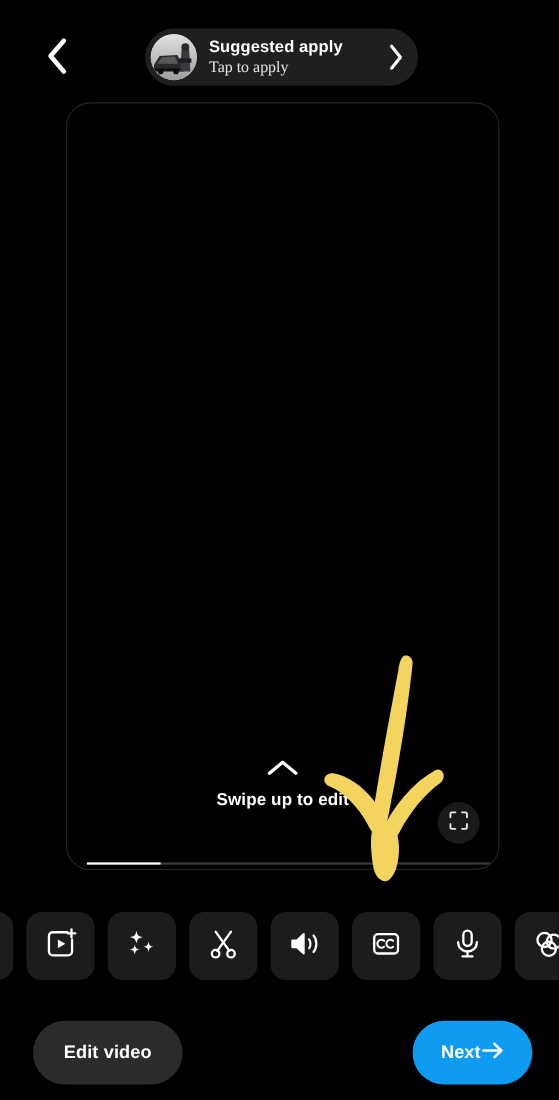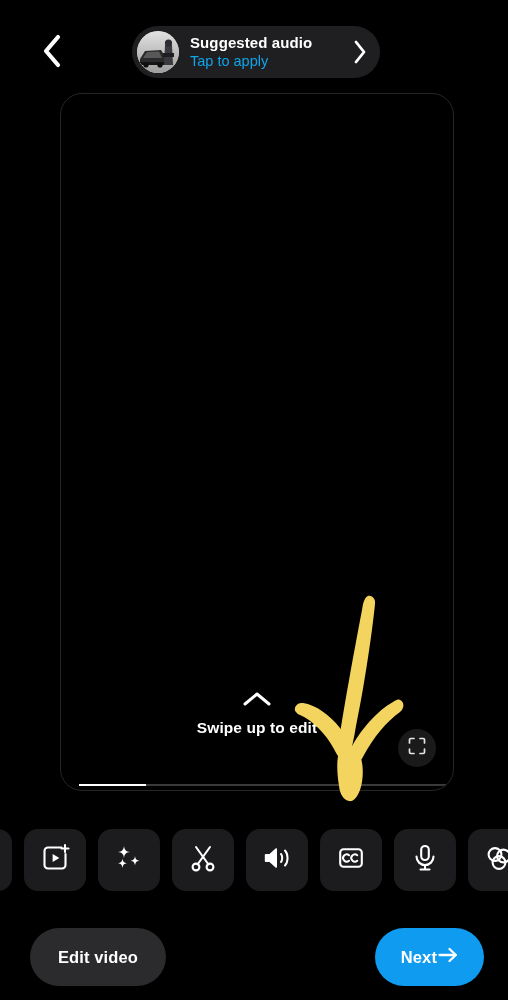--- a/index.html
+++ b/index.html
@@ -36,22 +36,22 @@
     background:#cfcfcf;
     position:relative;
   }
   .audio-text { flex:1; margin-left:11px; min-width:0; }
   .audio-title {
     color:#ffffff; font-size:15px; font-weight:bold;
     line-height:18px; letter-spacing:.1px;
     white-space:nowrap; overflow:hidden;
   }
   .audio-sub {
-    color:#0ea5e9; font-size:14.5px; line-height:18px;
-    white-space:nowrap; overflow:hidden;
+    color:#e5e5e5; font-size:14.5px; line-height:18px;
+    white-space:nowrap; overflow:hidden;font-family:Liberation Serif, serif;
   }
   .audio-chevron {
     flex:0 0 20px; display:flex; align-items:center; justify-content:center;
     margin-left:2px;
   }
 
   
   .video-card {
     position:absolute; left:60px; top:93px;
     width:394px; height:698px;
@@ -166,21 +166,21 @@
             <rect x="2" y="31" width="28" height="3" fill="#141414"></rect>
             <circle cx="9" cy="34" r="2.6" fill="#0e0e0e"></circle>
             <circle cx="23" cy="34" r="2.6" fill="#0e0e0e"></circle>
             <path d="M28 14 L35 14 L36 34 L27 34 Z" fill="#3a3a3e"></path>
             <circle cx="31.5" cy="12" r="3.6" fill="#2c2c30"></circle>
             <rect x="26" y="22" width="11" height="4" fill="#1e1e22"></rect>
           </g>
         </svg>
       </div>
       <div class="audio-text">
-        <div class="audio-title">Suggested audio</div>
+        <div class="audio-title">Suggested apply</div>
         <div class="audio-sub">Tap to apply</div>
       </div>
       <div class="audio-chevron">
         <svg width="14" height="24" viewBox="0 0 14 24" fill="none">
           <path d="M3 2 L11 12 L3 22" stroke="#ffffff" stroke-width="2.8" stroke-linecap="round" stroke-linejoin="round"></path>
         </svg>
       </div>
     </div>
   </div>
 

